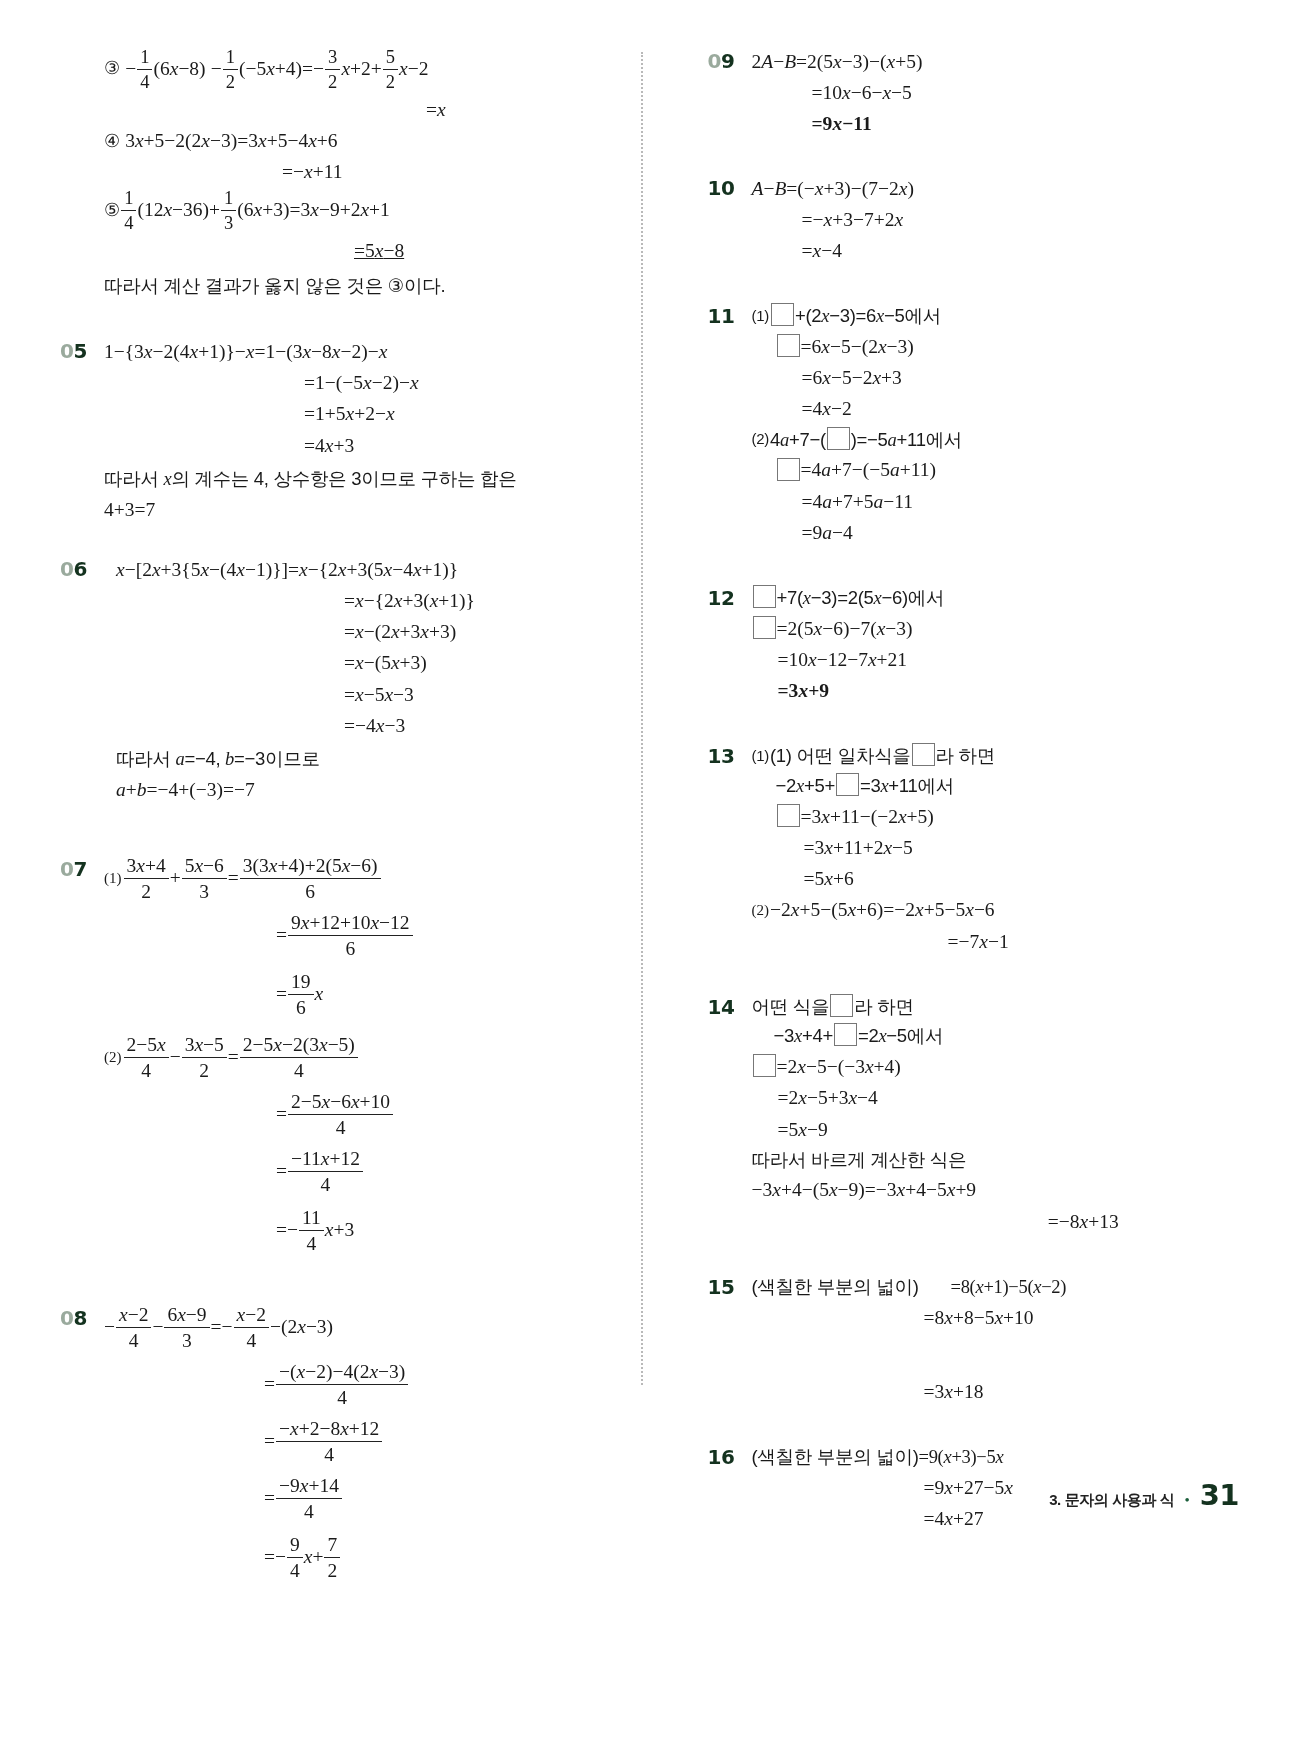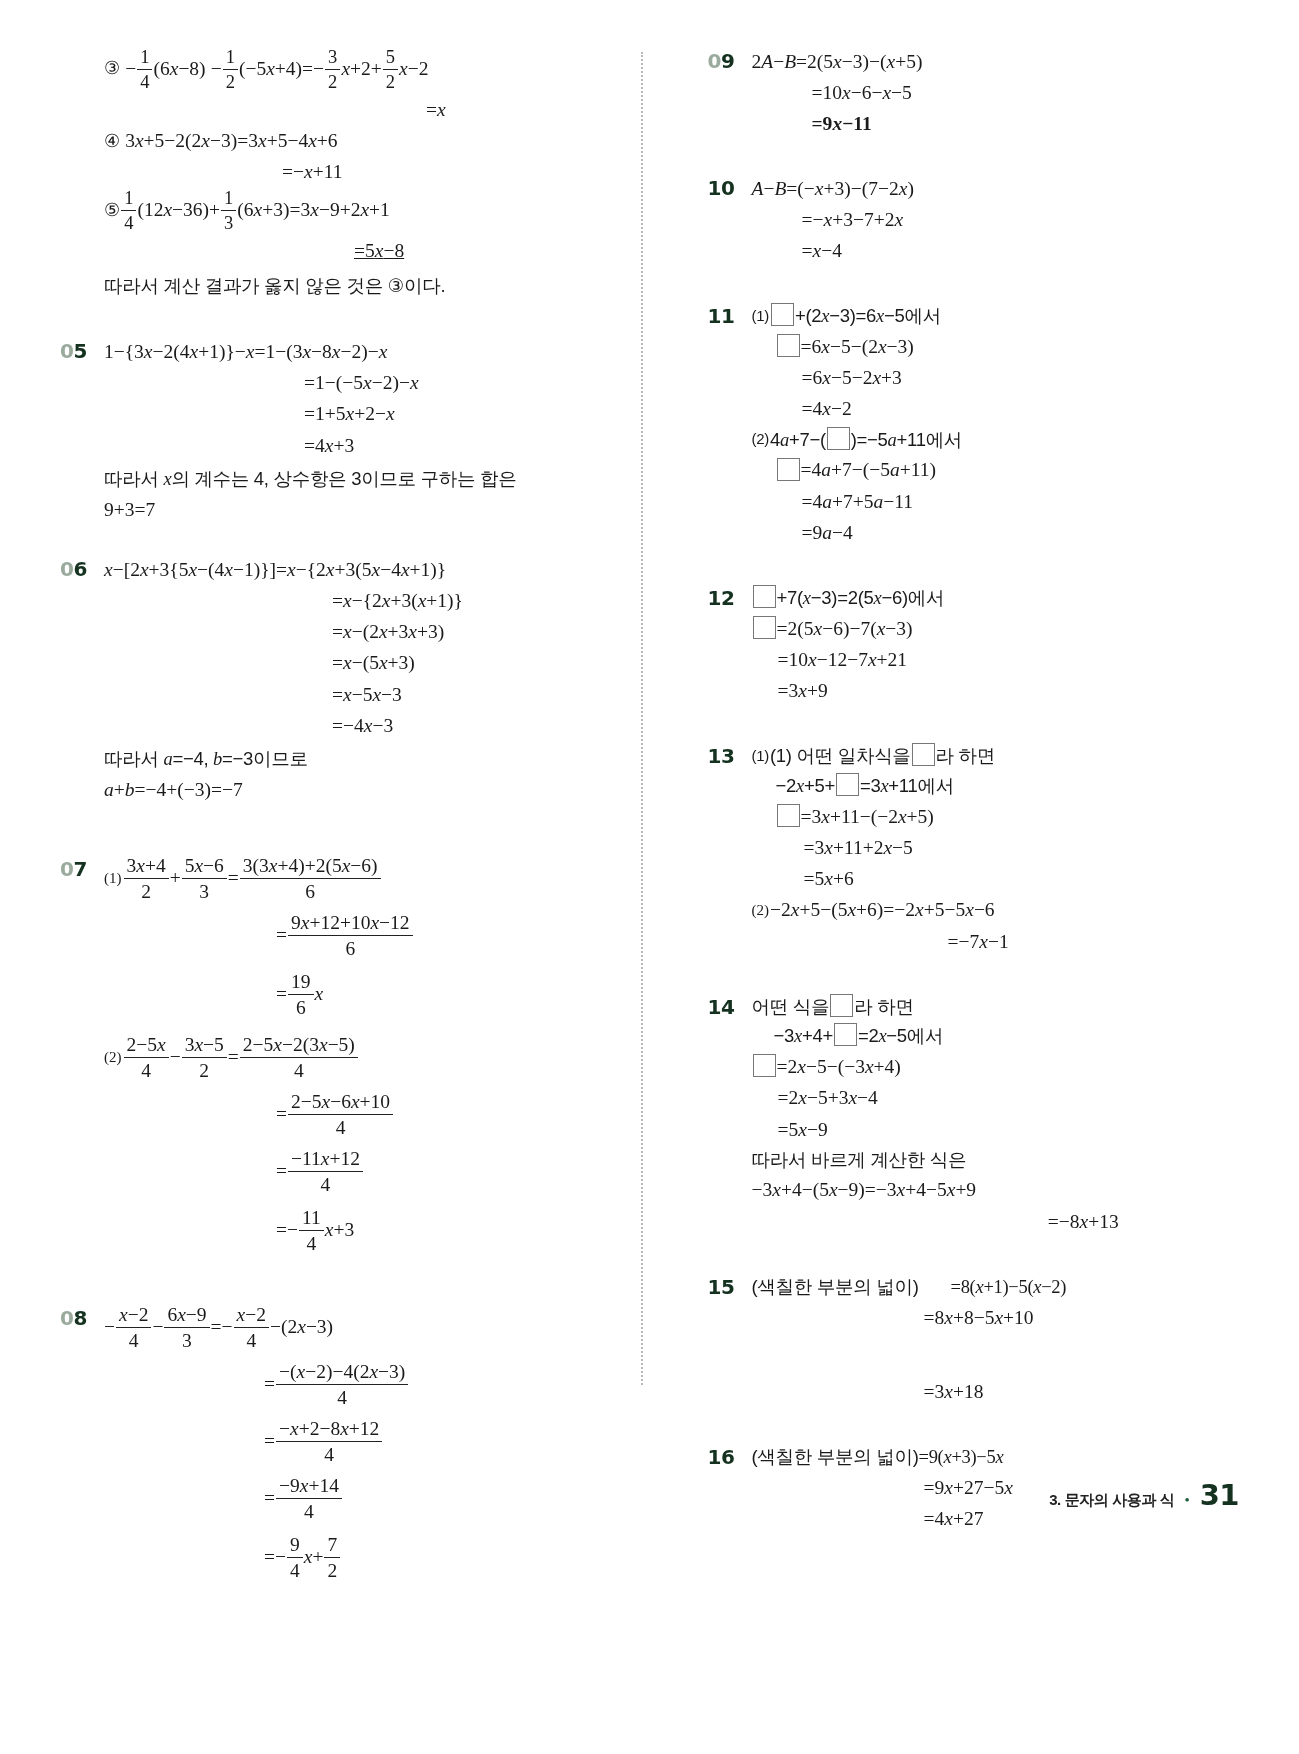--- a/index.html
+++ b/index.html
@@ -188,25 +188,25 @@
           </div>
           <div class="line" style="padding-left:200px;">
             =1+5<span class="mi">x</span>+2−<span class="mi">x</span>
           </div>
           <div class="line" style="padding-left:200px;">
             =4<span class="mi">x</span>+3
           </div>
           <div class="line kr" style="margin-top:4px;">
             <span>따라서 </span><span class="mi">x</span><span>의 계수는 4, 상수항은 3이므로 구하는 합은</span>
           </div>
-          <div class="line">9+3=7</div>
-        </div>
-      </div>
-
-      <div class="prob" style="margin-top:28px;">
+          <div class="line">4+3=7</div>
+        </div>
+      </div>
+
+      <div class="prob" style="margin-top:28px;gap:12px;">
         <div class="prob-num"><span class="lead">0</span>6</div>
         <div class="prob-body">
           <div class="line">
             <span class="mi">x</span>−[2<span class="mi">x</span>+3{5<span class="mi">x</span>−(4<span class="mi">x</span>−1)}]=<span class="mi">x</span>−{2<span class="mi">x</span>+3(5<span class="mi">x</span>−4<span class="mi">x</span>+1)}
           </div>
           <div class="line" style="padding-left:228px;">
             =<span class="mi">x</span>−{2<span class="mi">x</span>+3(<span class="mi">x</span>+1)}
           </div>
           <div class="line" style="padding-left:228px;">
             =<span class="mi">x</span>−(2<span class="mi">x</span>+3<span class="mi">x</span>+3)
@@ -346,21 +346,21 @@
         <div class="prob-body">
           <div class="line kr">
             <span class="box"></span>+7(<span class="mi">x</span>−3)=2(5<span class="mi">x</span>−6)<span>에서</span>
           </div>
           <div class="line">
             <span class="box"></span>=2(5<span class="mi">x</span>−6)−7(<span class="mi">x</span>−3)
           </div>
           <div class="line" style="padding-left:26px;">
             =10<span class="mi">x</span>−12−7<span class="mi">x</span>+21
           </div>
-          <div class="line" style="padding-left:26px;">
+          <div class="line" style="padding-left:26px;font-weight:bold;">
             =3<span class="mi">x</span>+9
           </div>
         </div>
       </div>
 
       <div class="prob" style="margin-top:34px;">
         <div class="prob-num">13</div>
         <div class="prob-body">
           <div class="line kr">
             <span class="sub-label">(1)</span><span>(1) 어떤 일차식을</span><span class="box"></span><span>라 하면</span>

